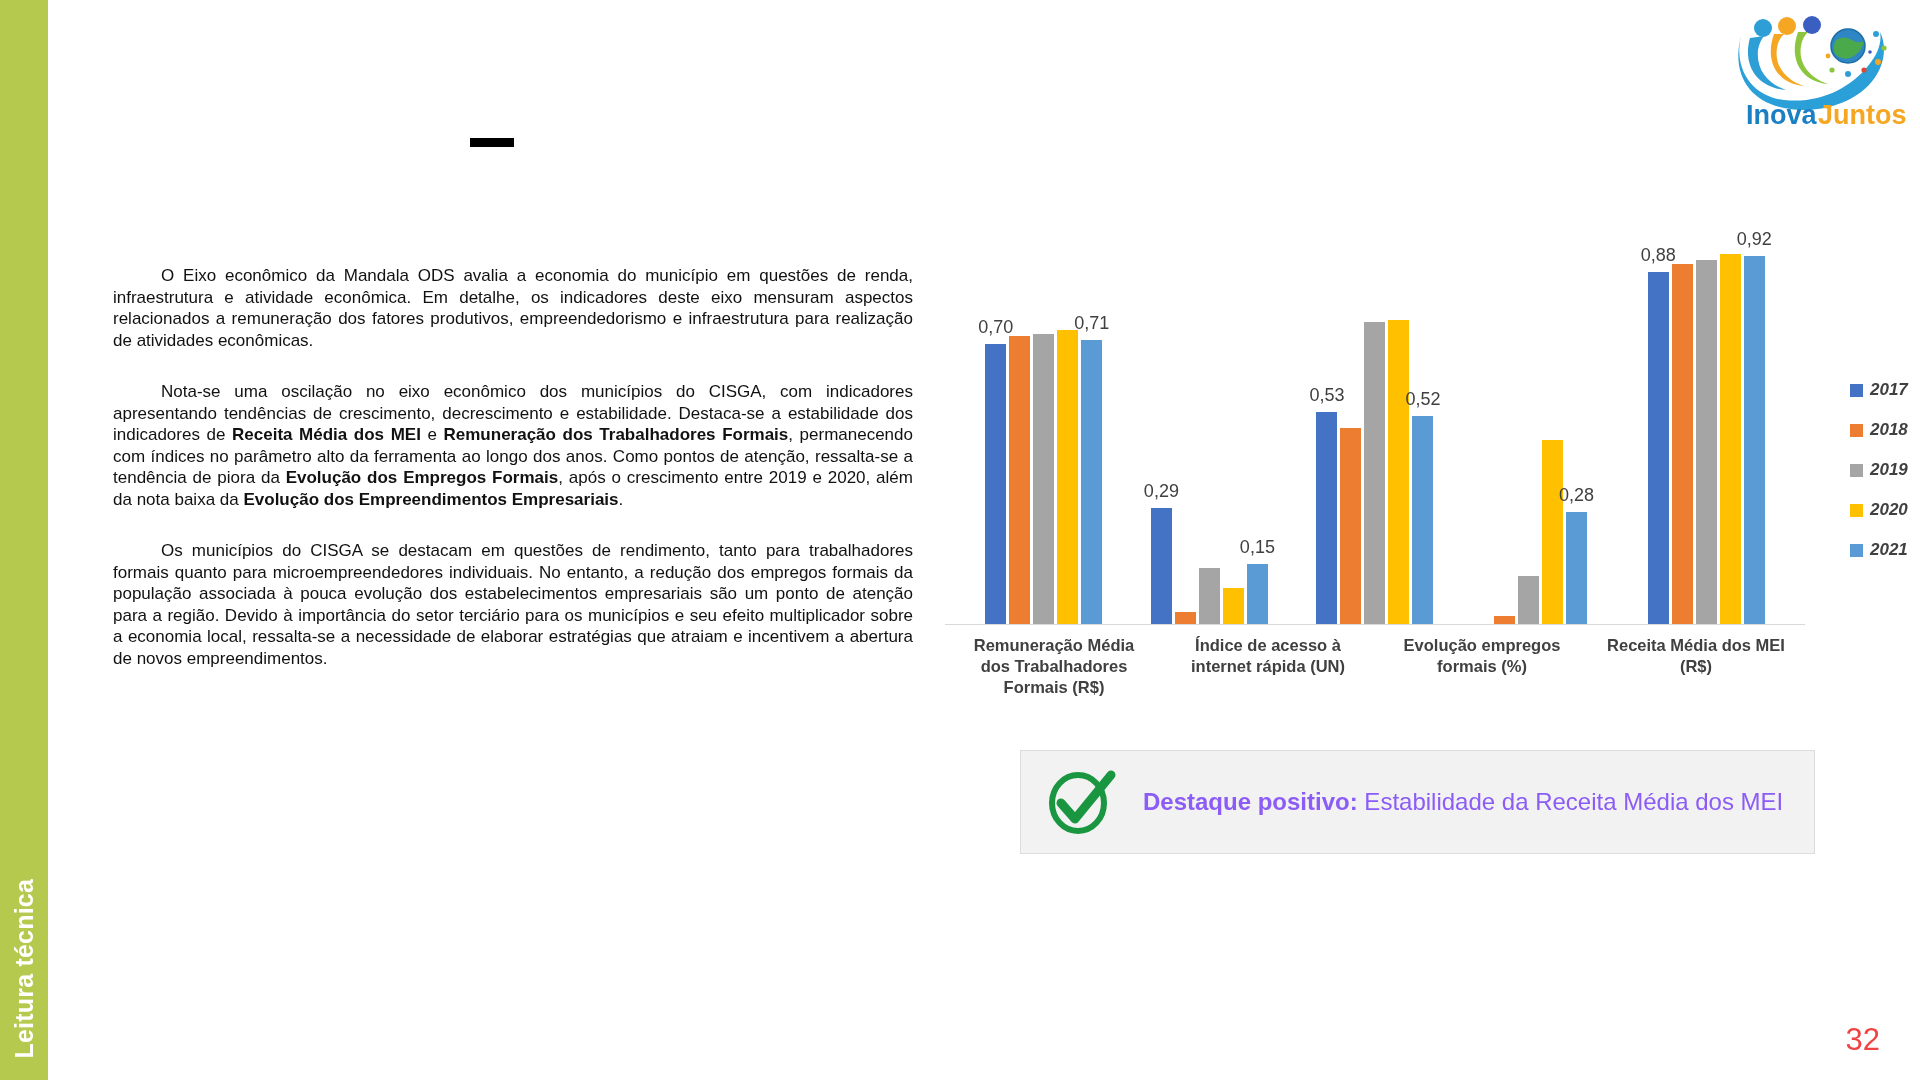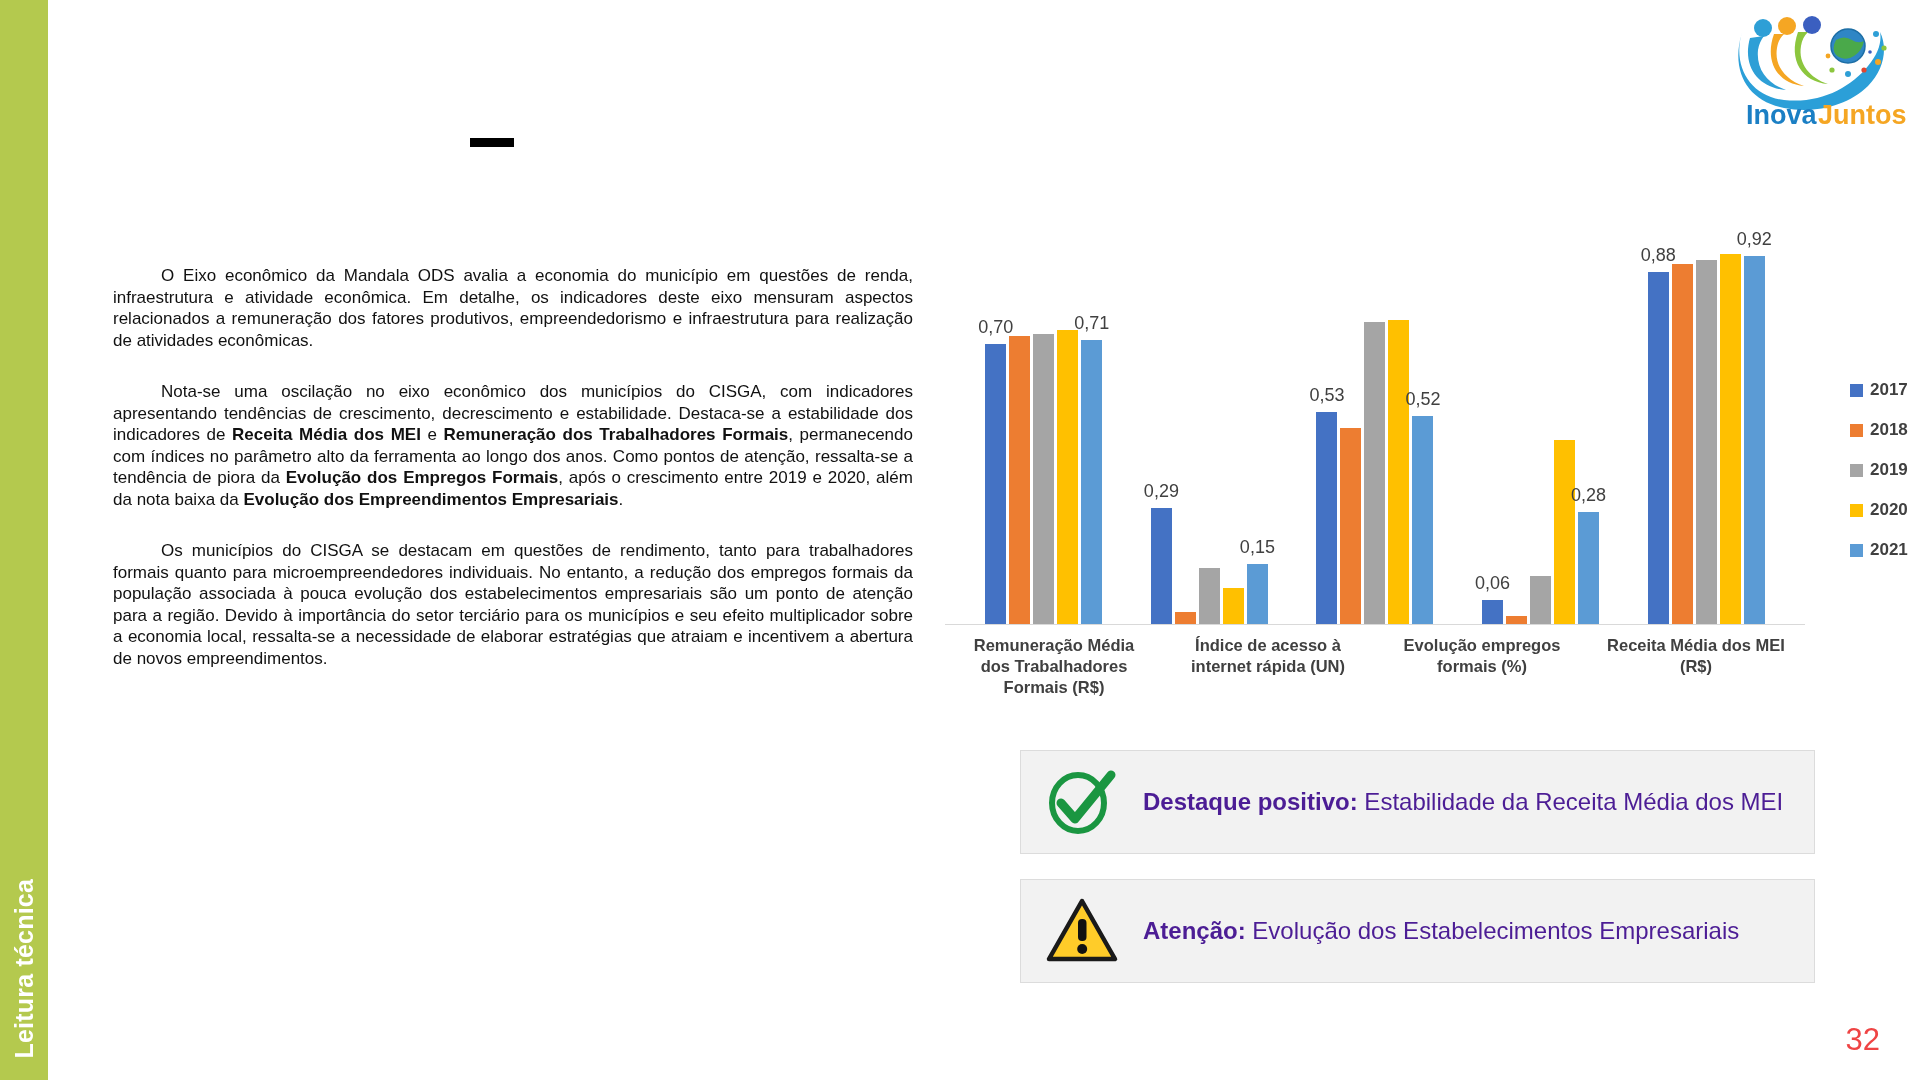--- a/index.html
+++ b/index.html
@@ -183,20 +183,21 @@
   }
   .legend-swatch {
     width: 13px;
     height: 13px;
     flex: 0 0 13px;
   }
   .legend-text {
     font-size: 17px;
     font-weight: 700;
     color: #404040;
+    font-style: italic;
   }
 
   
   .callouts {
     position: absolute;
     left: 1020px;
     top: 750px;
     width: 795px;
   }
   .callout {
@@ -213,21 +214,21 @@
   .callout-icon {
     flex: 0 0 78px;
     height: 74px;
     display: flex;
     align-items: center;
     justify-content: center;
   }
   .callout-text {
     font-size: 24px;
     line-height: 1.28;
-    color: #4c1d95;
+    color: #8b5cf6;
     text-align: left;
   }
   .callout-text b { font-weight: 700; }
 
   
   .page-num {
     position: absolute;
     right: 40px;
     bottom: 22px;
     font-size: 31px;
@@ -336,24 +337,20 @@
           </div>
           <div class="bar-wrap">
             <div class="bar" title="2020: 0.76" style="height: 304px; background: rgb(255, 192, 0);"></div>
           </div>
           <div class="bar-wrap">
             <div class="bar" title="2021: 0.52" style="height: 208px; background: rgb(91, 155, 213);"></div>
             <div class="bar-label" style="bottom: 214px;">0,52</div>
           </div>
         </div>
         <div class="group">
-          <div class="bar-wrap">
-            <div class="bar" title="2017: 0.06" style="height: 24px; background: rgb(68, 114, 196);"></div>
-            <div class="bar-label" style="bottom: 30px;">0,06</div>
-          </div>
           <div class="bar-wrap">
             <div class="bar" title="2018: 0.02" style="height: 8px; background: rgb(237, 125, 49);"></div>
           </div>
           <div class="bar-wrap">
             <div class="bar" title="2019: 0.12" style="height: 48px; background: rgb(165, 165, 165);"></div>
           </div>
           <div class="bar-wrap">
             <div class="bar" title="2020: 0.46" style="height: 184px; background: rgb(255, 192, 0);"></div>
           </div>
           <div class="bar-wrap">
@@ -416,25 +413,15 @@
 <div class="callouts" id="callouts">
     <div class="callout">
       <div class="callout-icon">
         <svg width="74" height="70" viewBox="0 0 74 70">
           <ellipse cx="33" cy="36" rx="26" ry="28" fill="none" stroke="#1a9641" stroke-width="6"></ellipse>
           <path d="M16 36 L30 52 L66 8" fill="none" stroke="#1a9641" stroke-width="9" stroke-linecap="round" stroke-linejoin="round"></path>
         </svg>
       </div>
       <div class="callout-text"><b>Destaque positivo:</b><span> Estabilidade da Receita Média dos MEI</span></div>
     </div>
-    <div class="callout">
-      <div class="callout-icon">
-        <svg width="74" height="70" viewBox="0 0 74 70">
-          <path d="M37 5 L70 63 L4 63 Z" fill="#ffcc29" stroke="#1a1a1a" stroke-width="4.5" stroke-linejoin="round"></path>
-          <rect x="33" y="23" width="8.5" height="22" rx="4" fill="#111"></rect>
-          <circle cx="37.2" cy="53" r="5" fill="#111"></circle>
-        </svg>
-      </div>
-      <div class="callout-text"><b>Atenção:</b><span> Evolução dos Estabelecimentos Empresariais</span></div>
-    </div>
   </div>
 
 <div class="page-num">32</div>
 
 </body></html>

